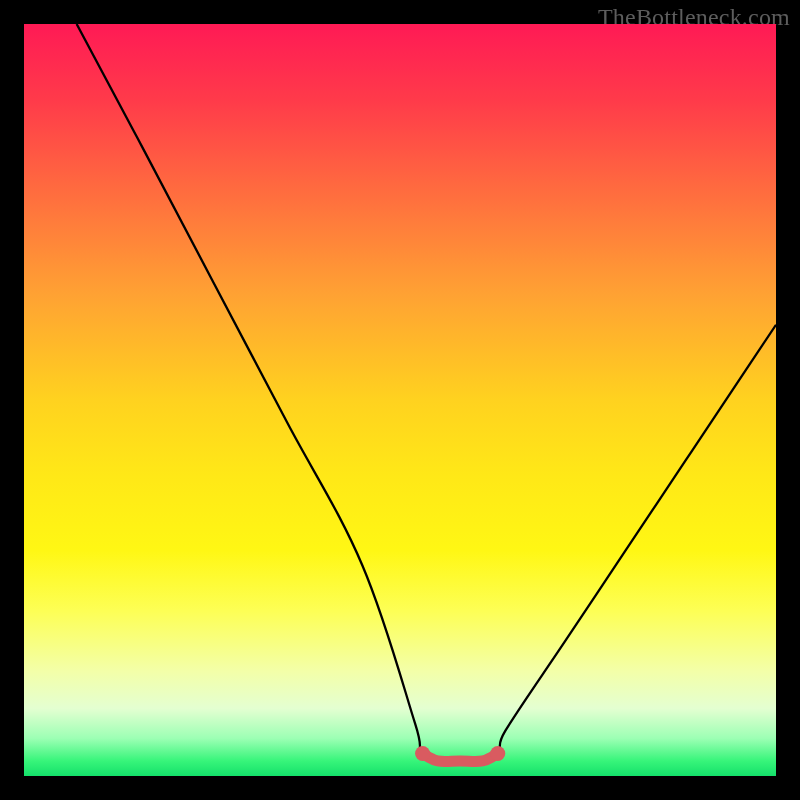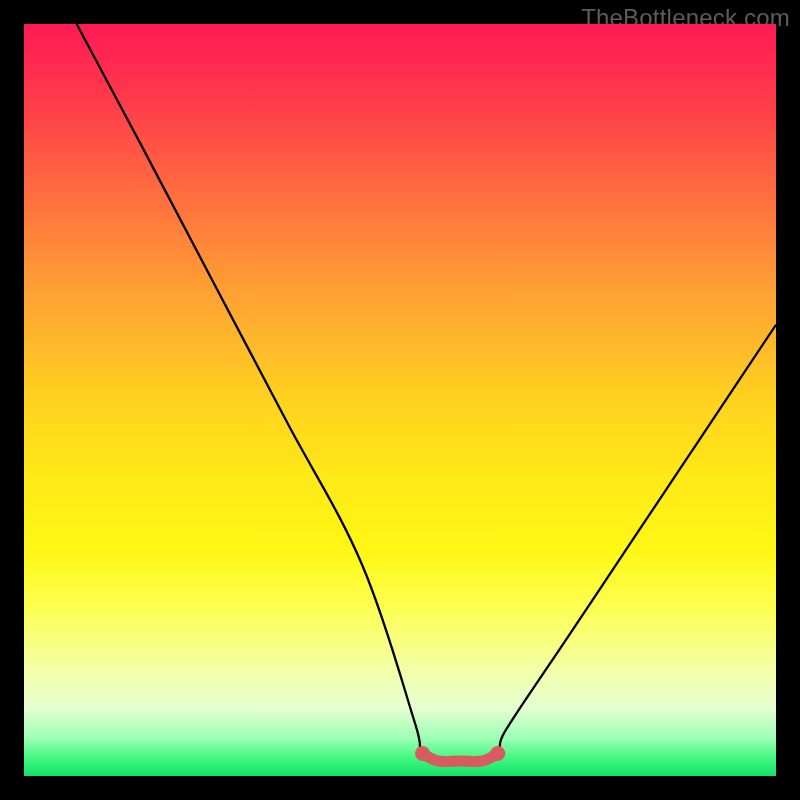--- a/index.html
+++ b/index.html
@@ -9,20 +9,21 @@
     height: 800px;
     background: #000;
     overflow: hidden;
     font-family: Arial, Helvetica, sans-serif;
   }
   .stage {
     position: relative;
     width: 800px;
     height: 800px;
     background: #000;
+    font-family: Liberation Serif, serif;
   }
   .plot {
     position: absolute;
     left: 24px;
     top: 24px;
     width: 752px;
     height: 752px;
     background: linear-gradient(to bottom,
       #ff1a55 0%,
       #ff3a4a 10%,

